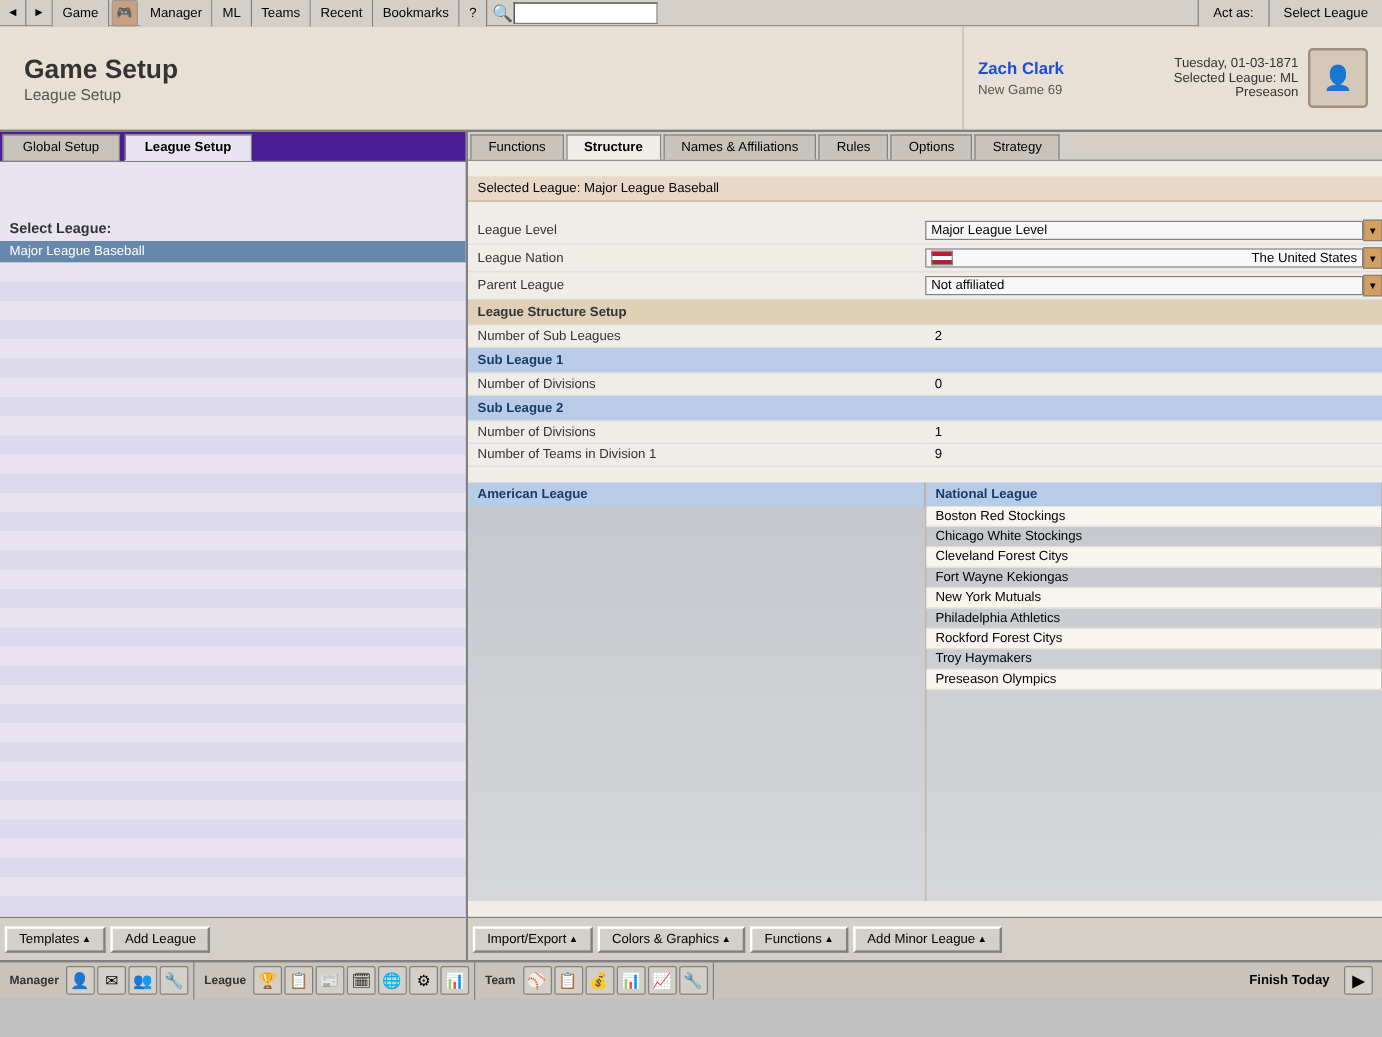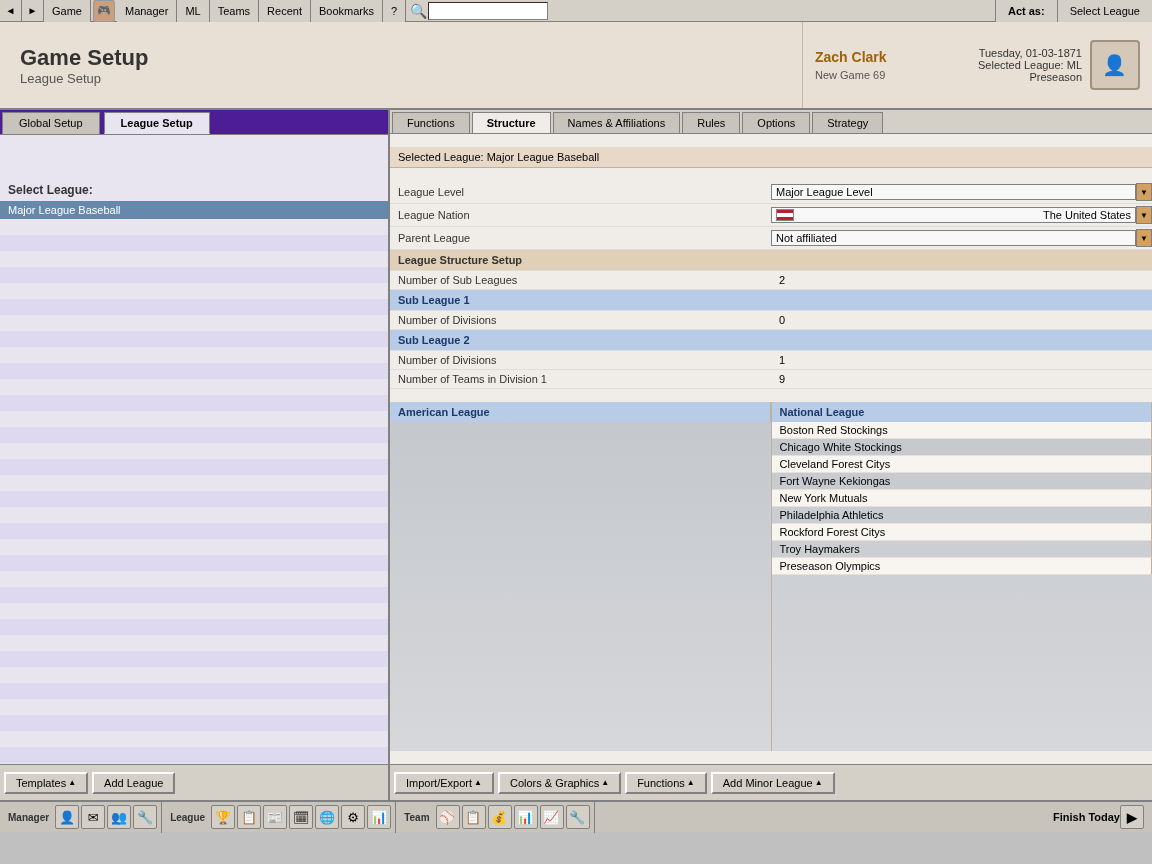--- a/index.html
+++ b/index.html
@@ -7,33 +7,33 @@
 
     
     #top-nav {
       display: flex; align-items: center; height: 22px; background: #d4d0c8; border-bottom: 1px solid #808080;
     }
     .nav-arrow { width: 22px; height: 22px; display: flex; align-items: center; justify-content: center; border-right: 1px solid #808080; cursor: pointer; font-size: 10px; }
     .nav-btn { padding: 2px 8px; height: 22px; border-right: 1px solid #808080; display: flex; align-items: center; cursor: pointer; font-size: 11px; background: #d4d0c8; }
     .nav-icon { width: 22px; height: 22px; display: flex; align-items: center; justify-content: center; border: 1px solid #999; background: #c8a080; margin: 0 2px; border-radius: 2px; }
     .nav-search-input { width: 120px; height: 18px; border: 1px inset #808080; font-size: 11px; padding: 0 2px; }
     .nav-right { margin-left: auto; display: flex; align-items: center; }
-    .act-as-section { background: #d4d0c8; border-left: 1px solid #808080; padding: 0 12px; height: 22px; display: flex; align-items: center; font-size: 11px; font-weight: bold; }
+    .act-as-section { background: #d4d0c8; border-left: 1px solid #808080; padding: 0 12px; height: 22px; display: flex; align-items: center; font-size: 11px; }
     .select-league-section { background: #d4d0c8; border-left: 1px solid #808080; padding: 0 12px; height: 22px; display: flex; align-items: center; font-size: 11px; }
 
     
     #header {
       display: flex; height: 88px; background: #e8e0d4; border-bottom: 2px solid #808080;
     }
     #header-left { flex: 1; display: flex; flex-direction: column; justify-content: center; padding: 10px 20px; }
     #header-left h1 { font-size: 22px; font-weight: bold; color: #333; }
     #header-left h2 { font-size: 13px; color: #555; font-weight: normal; }
     #header-right { width: 350px; display: flex; align-items: center; border-left: 1px solid #c0b8b0; padding: 8px 12px; gap: 8px; }
     .user-info { flex: 1; }
-    .user-name { font-size: 14px; font-weight: bold; color: #a16207; }
+    .user-name { font-size: 14px; font-weight: bold; color: #1d4ed8; }
     .user-game { font-size: 11px; color: #555; margin-top: 4px; }
     .date-info { text-align: right; font-size: 11px; color: #333; }
     .user-avatar { width: 50px; height: 50px; background: #d4c8b8; border: 2px solid #a09080; border-radius: 4px; display: flex; align-items: center; justify-content: center; font-size: 20px; }
 
     
     #main { display: flex; height: calc(864px - 22px - 88px - 32px - 32px); }
 
     
     #left-panel { width: 390px; border-right: 2px solid #808080; display: flex; flex-direction: column; background: #e8e4f0; }
     .setup-tabs { display: flex; background: #4c1d95; border-bottom: 1px solid #808080; }
@@ -68,21 +68,21 @@
     .team-item:nth-child(even) { background: #f8f4f0; }
 
     
     #right-bottom-bar { height: 36px; background: #d4d0c8; border-top: 1px solid #808080; display: flex; align-items: center; gap: 4px; padding: 0 4px; }
 
     
     #bottom-nav { height: 32px; display: flex; align-items: center; background: #c8c4bc; border-top: 2px solid #808080; }
     .bottom-section { display: flex; align-items: center; padding: 2px 4px; border-right: 1px solid #808080; height: 32px; gap: 2px; }
     .bottom-section-label { font-size: 10px; color: #333; padding: 0 4px; font-weight: bold; }
     .bottom-icon { width: 24px; height: 24px; background: #d4d0c8; border: 1px solid #808080; border-radius: 2px; display: flex; align-items: center; justify-content: center; cursor: pointer; font-size: 13px; }
-    .finish-today { margin-left: auto; display: flex; align-items: center; padding: 0 8px; gap: 0; cursor: pointer; font-size: 11px; font-weight: bold; }
+    .finish-today { margin-left: auto; display: flex; align-items: center; padding: 0 8px; gap: 12px; cursor: pointer; font-size: 11px; font-weight: bold; }
 
     
     .btn { padding: 3px 10px; background: #d4d0c8; border: 2px solid; border-color: #ffffff #808080 #808080 #ffffff; font-size: 11px; cursor: pointer; white-space: nowrap; }
     .btn-with-arrow { display: flex; align-items: center; gap: 2px; }
     .btn-arrow { font-size: 8px; }
 
     
     .flag { width: 18px; height: 12px; background: linear-gradient(to bottom, #b22234 33%, white 33%, white 66%, #b22234 66%); display: inline-block; margin-right: 4px; border: 1px solid #888; vertical-align: middle; position: relative; }
 
     

